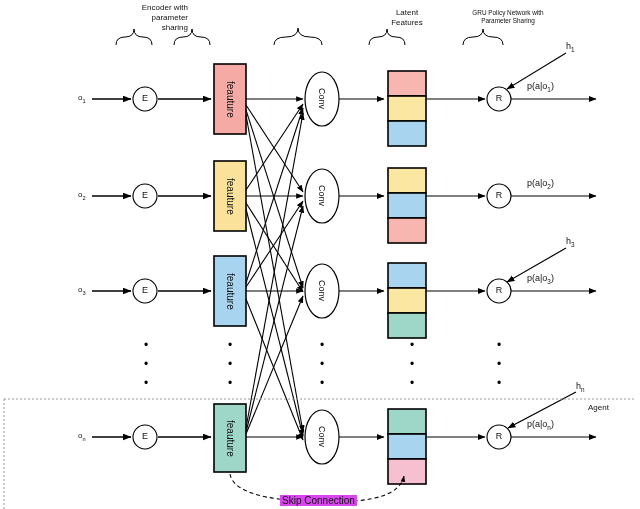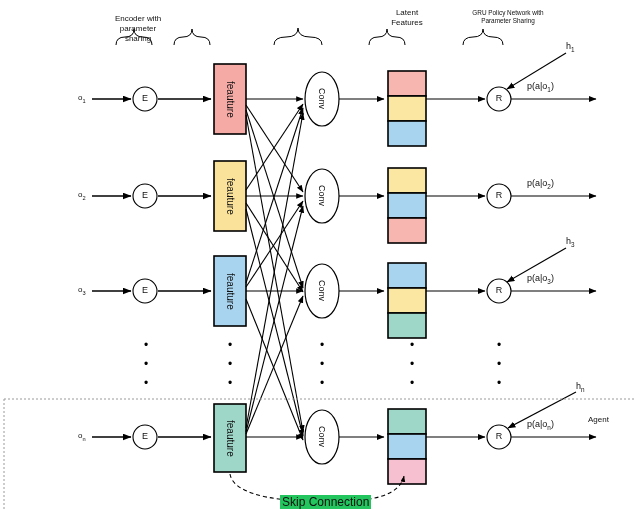--- a/index.html
+++ b/index.html
@@ -15,21 +15,21 @@
   .vlabel{
     position:absolute;font-size:10px;color:#111;
     writing-mode:vertical-rl;text-orientation:mixed;
     display:flex;align-items:center;justify-content:center;
   }
   .nodetxt{position:absolute;font-size:9px;color:#111;text-align:center;}
   .obs{position:absolute;font-size:8px;color:#111;}
   .outp{position:absolute;font-size:9px;color:#111;}
   .hlab{position:absolute;font-size:9px;color:#111;}
   .agent{position:absolute;font-size:8px;color:#111;}
-  .skip{position:absolute;font-size:12px;color:#111;background:#22c55e;padding:0 2px;}
+  .skip{position:absolute;font-size:10px;color:#111;background:#d946ef;padding:0 2px;}
   sub{font-size:71%;}
 </style>
 </head>
 <body>
 
 <div id="root">
 
   <svg id="canvas" xmlns="http://www.w3.org/2000/svg">
     <defs>
       <marker id="arr" markerWidth="7" markerHeight="7" refX="6.2" refY="2.6" orient="auto">
@@ -150,21 +150,21 @@
       <line x1="566" y1="248" x2="507" y2="282" marker-end="url(#arr)"></line>
       <line x1="576" y1="392" x2="508" y2="428" marker-end="url(#arr)"></line>
     </g>
 
     <line x1="4" y1="399" x2="636" y2="399" stroke="#9a9a9a" stroke-width="1" stroke-dasharray="2,2"></line>
     <line x1="4" y1="399" x2="4" y2="509" stroke="#9a9a9a" stroke-width="1" stroke-dasharray="2,2"></line>
 
     <path d="M230,474 C234,498 290,502 330,502 C370,502 400,496 404,476" fill="none" stroke="#000" stroke-width="1.1" stroke-dasharray="4,3" marker-end="url(#arrS)"></path>
   </svg>
 
-  <div class="hdr" style="left:88px;top:14px;width:100px;">Encoder with
+  <div class="hdr" style="left:88px;top:3px;width:100px;text-align:right;">Encoder with
 parameter
 sharing</div>
   <div class="hdr" style="left:370px;top:8px;width:74px;">Latent
 Features</div>
   <div class="hdr" style="left:447px;top:9px;width:122px;font-size:6.4px;">GRU Policy Network with
 Parameter Sharing</div>
 
   <div class="obs" style="left:78px;top:93px;">
     <span>o</span><sub>1</sub>
   </div>
@@ -240,16 +240,16 @@
     <div>•</div>
       <div>•</div>
       <div>•</div>
   </div>
   <div style="position:absolute;left:493px;top:336px;width:12px;text-align:center;font-size:12px;line-height:19px;color:#000;">
     <div>•</div>
       <div>•</div>
       <div>•</div>
   </div>
 
-  <div class="agent" style="left:588px;top:403px;margin-top:12px;">Agent</div>
+  <div class="agent" style="left:588px;top:403px;">Agent</div>
   <div class="skip" style="left:280px;top:495px;">Skip Connection</div>
 
 </div>
 
 </body></html>

